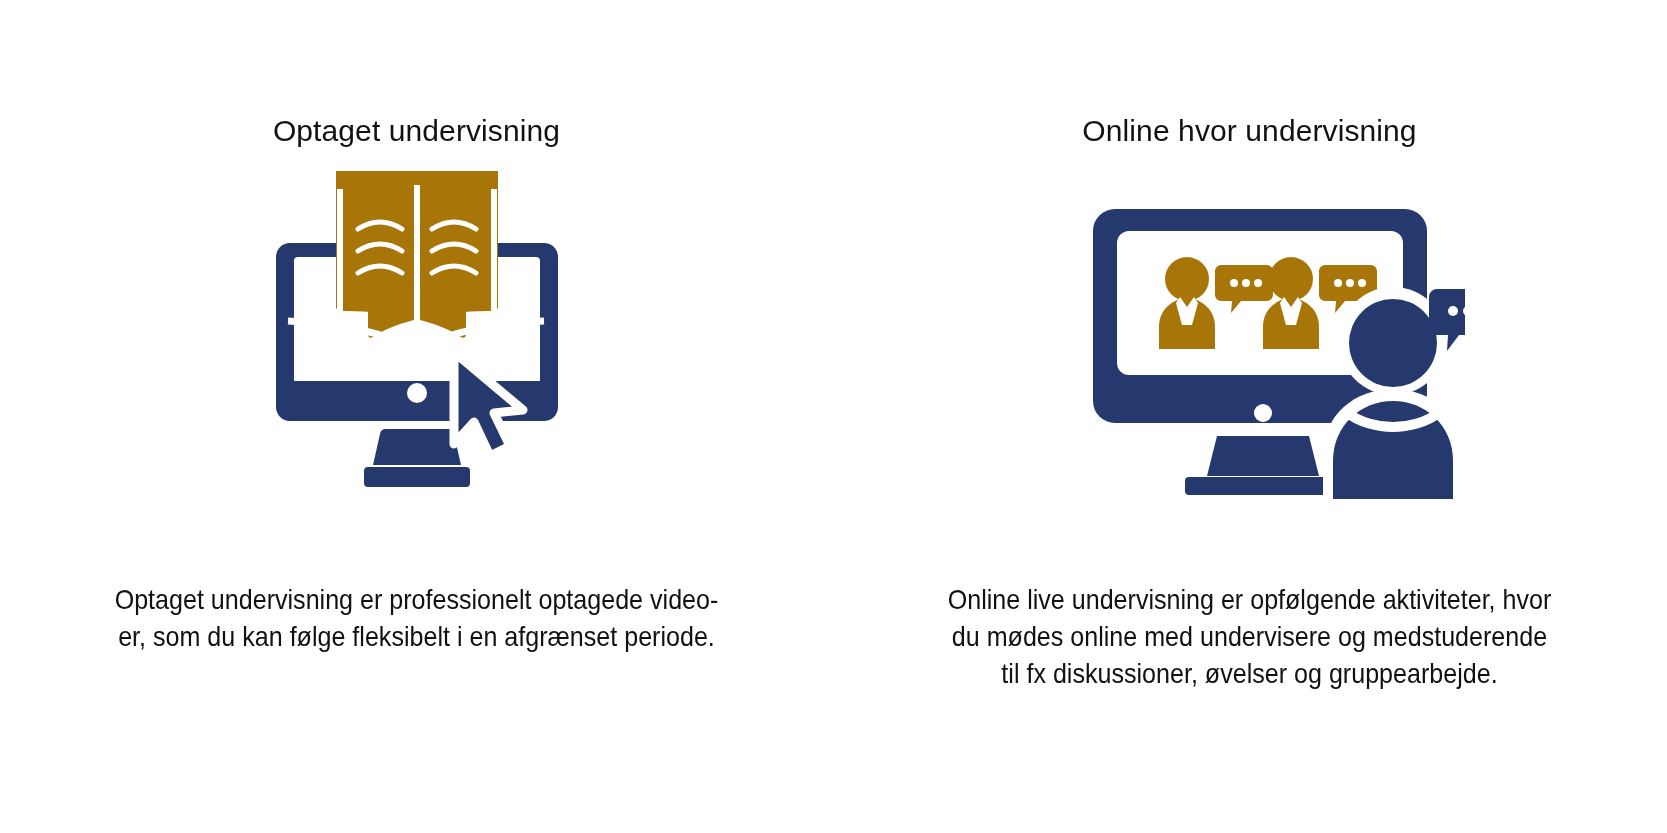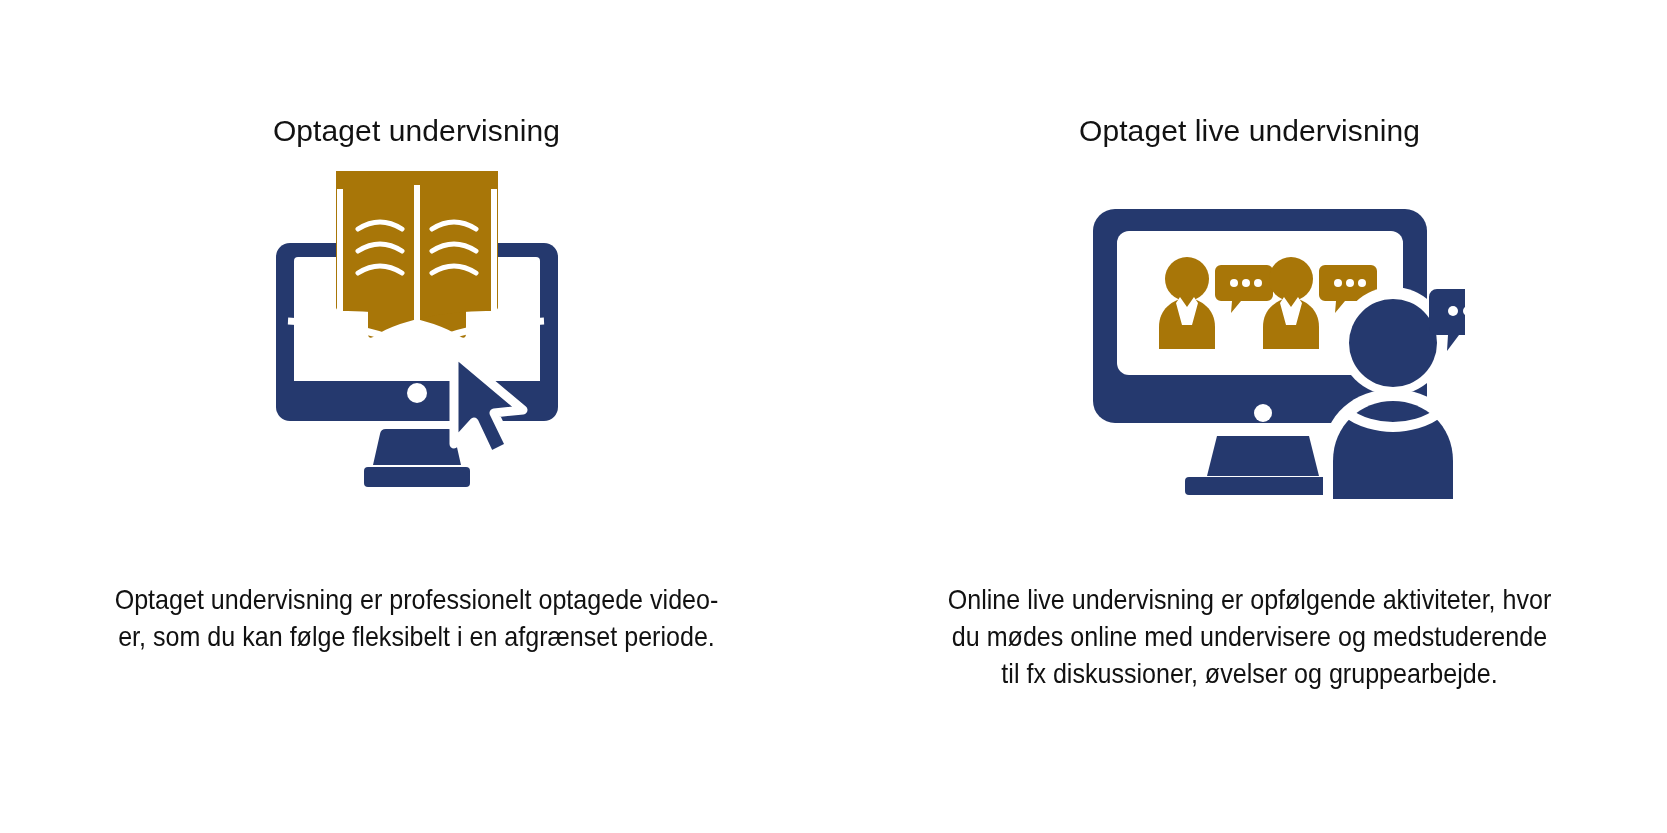--- a/index.html
+++ b/index.html
@@ -145,21 +145,21 @@
 
       <div class="body-text">
         <p>
           <span class="line">Optaget undervisning er professionelt optagede video-</span>
           <span class="line">er, som du kan følge fleksibelt i en afgrænset periode.</span>
         </p>
       </div>
     </div>
 
     <div class="column">
-      <div class="col-heading">Optaget live undervisning</div>
+      <div class="col-heading">Online hvor undervisning</div>
 
       <div class="icon-wrap">
         <svg class="icon-right" viewBox="0 0 430 310" xmlns="http://www.w3.org/2000/svg">
 
           <path d="M80 20 h290 a22 22 0 0 1 22 22 v170 a22 22 0 0 1 -22 22 h-290 a22 22 0 0 1 -22 -22 v-170 a22 22 0 0 1 22 -22 z" fill="#25396E"></path>
           <path d="M94 42 h262 a12 12 0 0 1 12 12 v120 a12 12 0 0 1 -12 12 h-262 a12 12 0 0 1 -12 -12 v-120 a12 12 0 0 1 12 -12 z" fill="#ffffff"></path>
           <circle cx="228" cy="224" r="9" fill="#ffffff"></circle>
 
           <path d="M182 247 h92 l10 40 h-112 z" fill="#25396E"></path>
           <rect x="150" y="288" width="156" height="18" rx="4" fill="#25396E"></rect>

